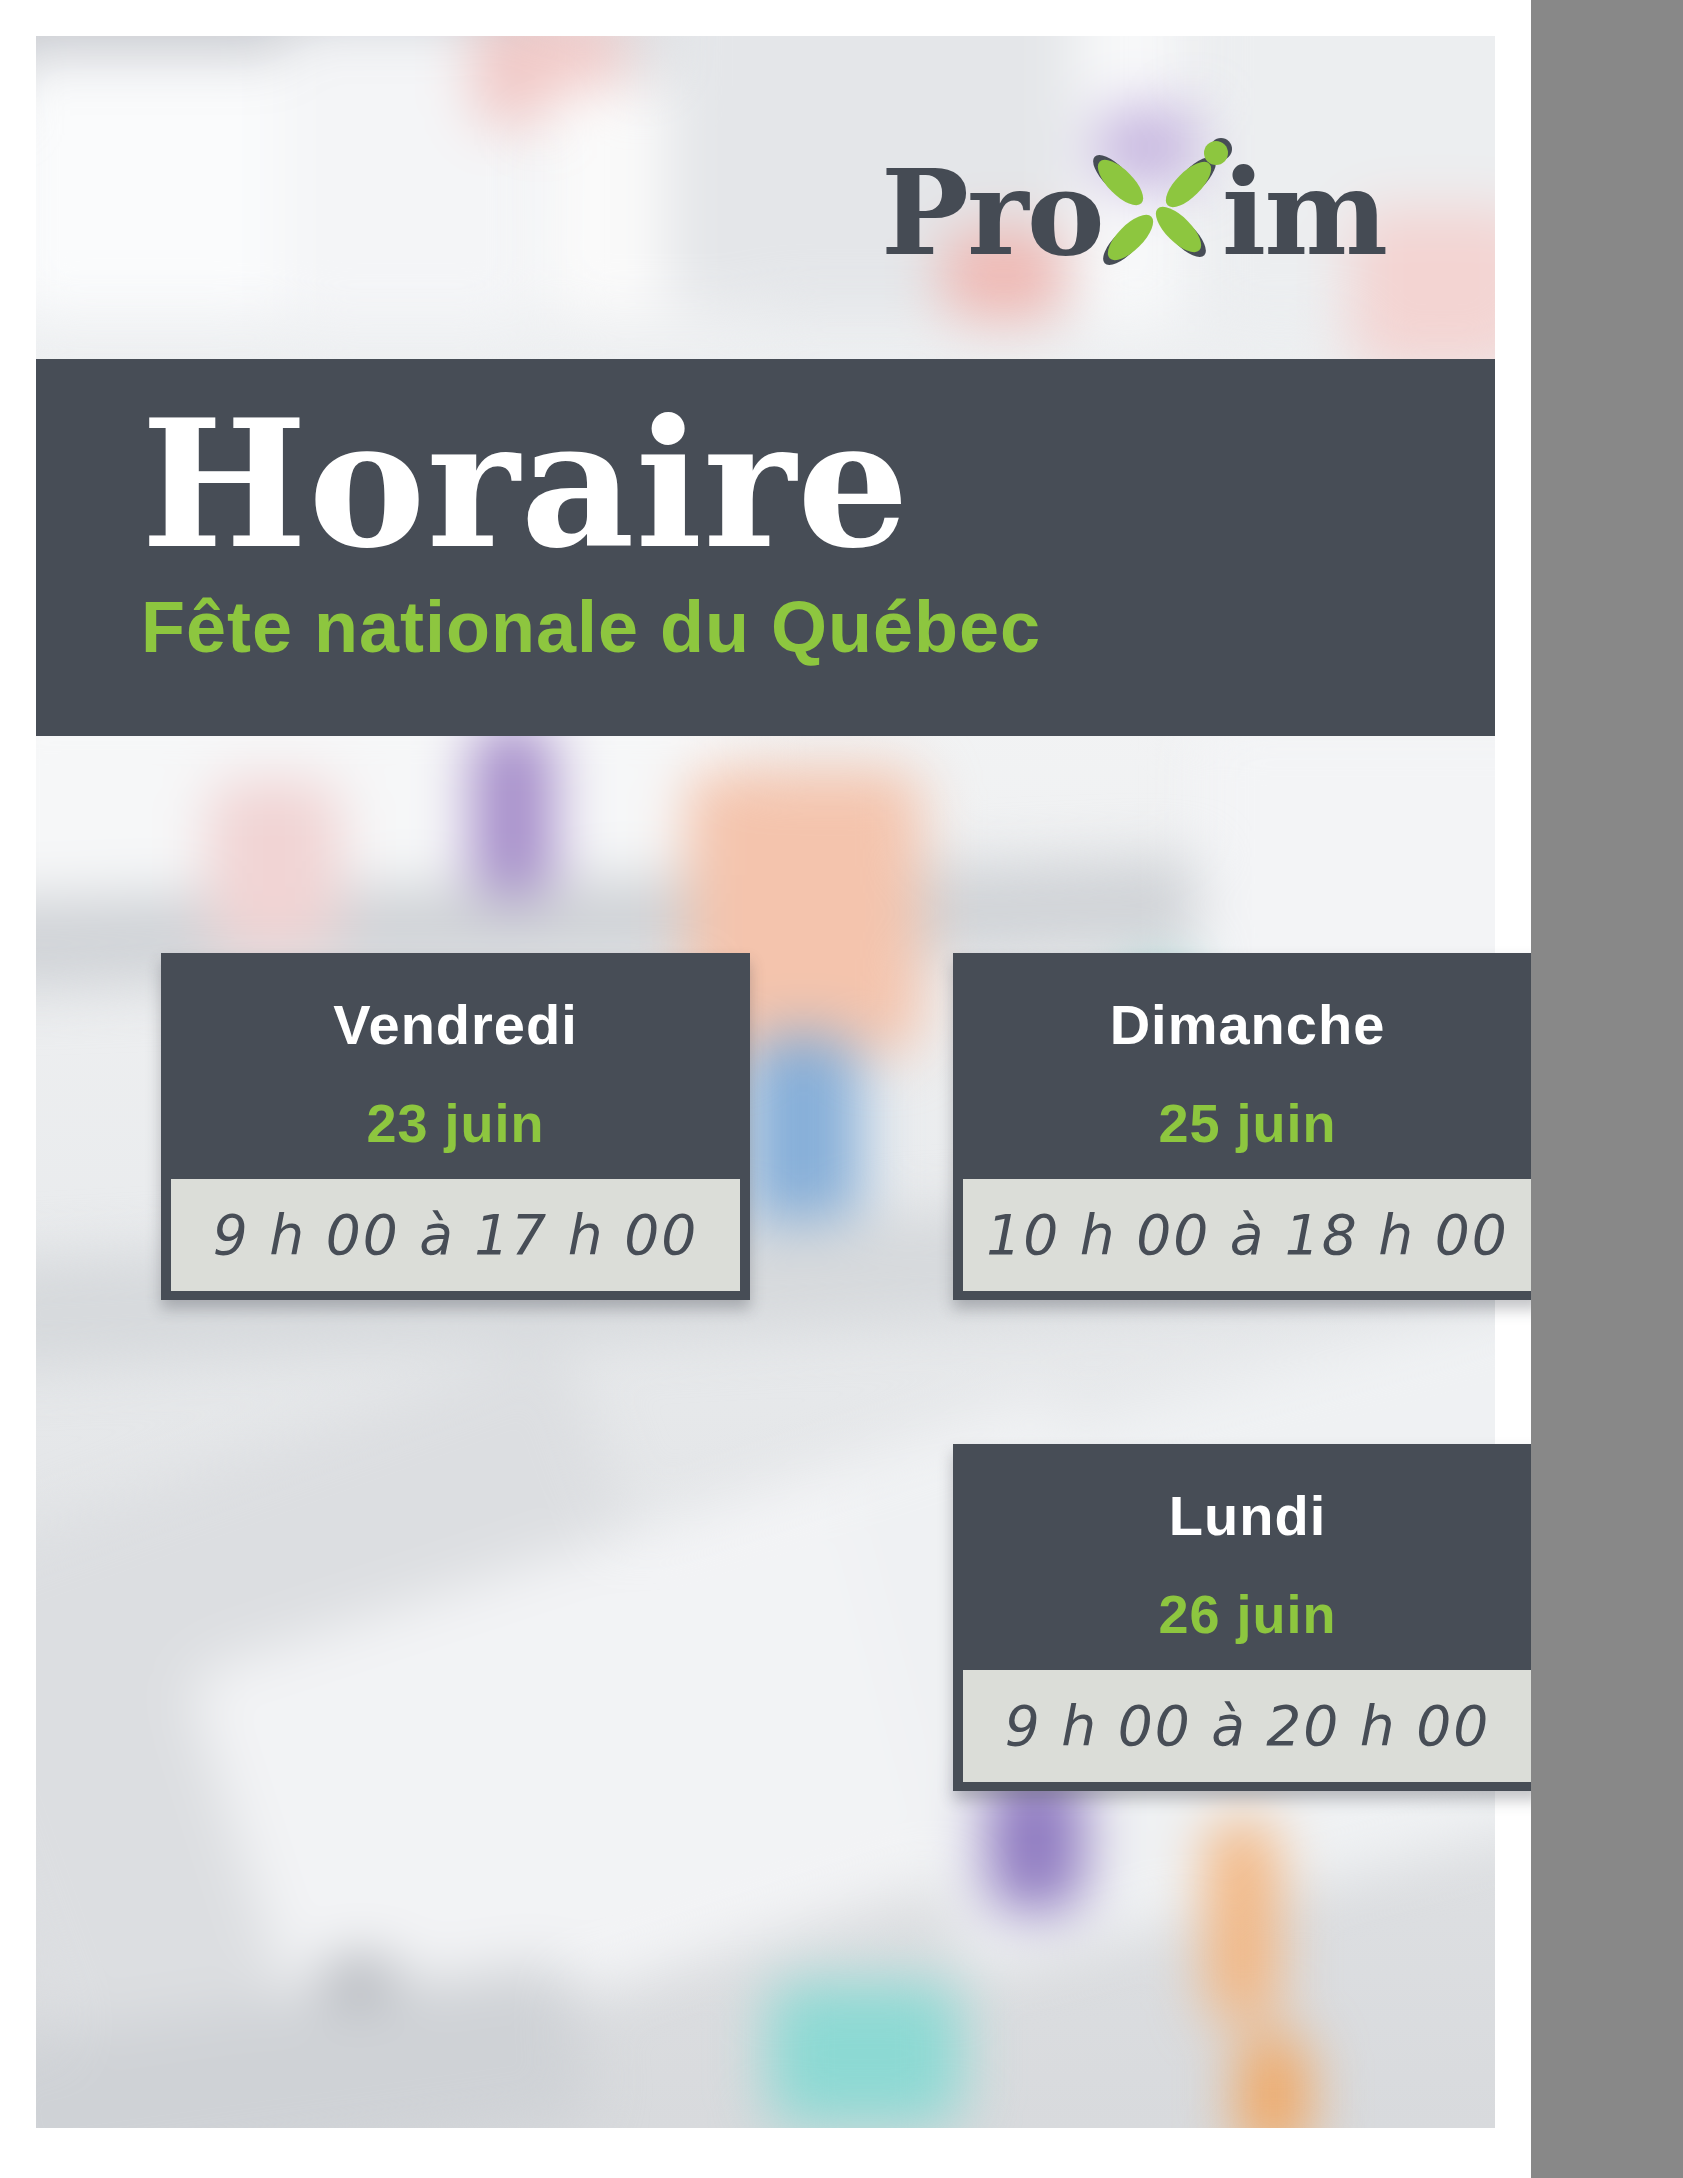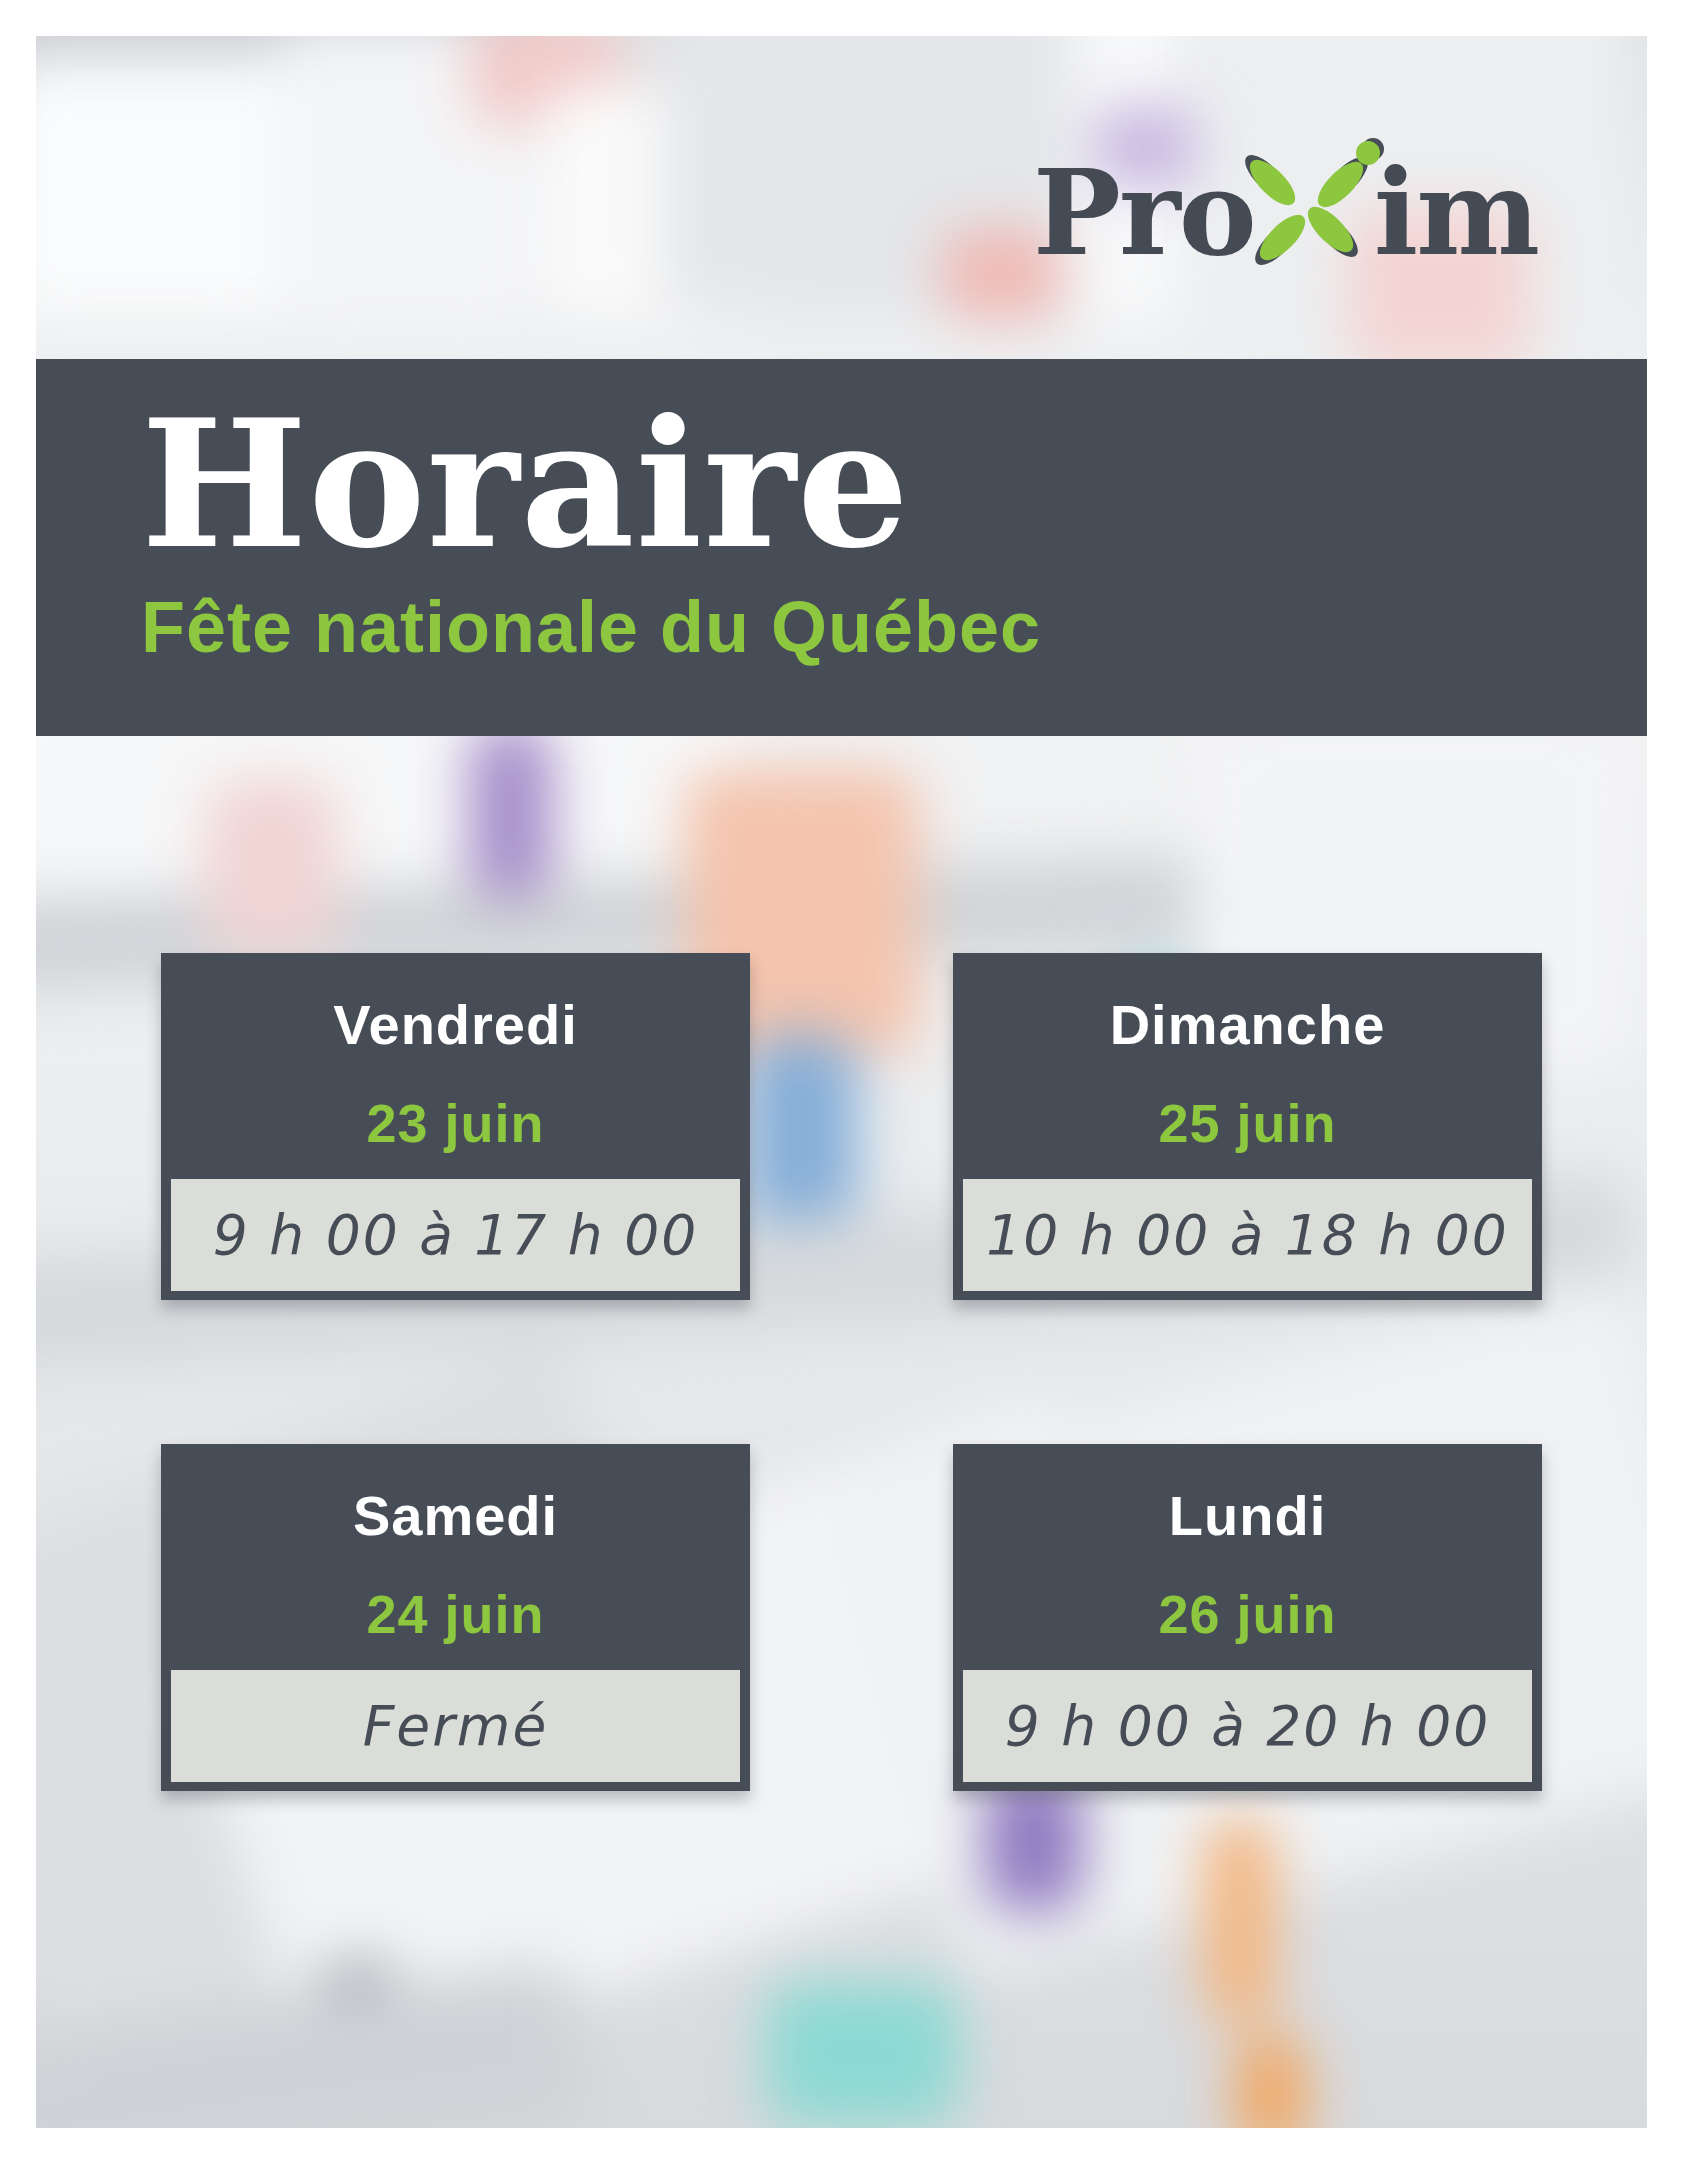--- a/index.html
+++ b/index.html
@@ -1,18 +1,18 @@
 <!DOCTYPE html>
 <html><head>
 <meta charset="utf-8">
 <style>
   html,body{margin:0;padding:0;background:#888;}
   .poster{
     position:relative;
-    width:1683px;height:2178px;
+    width:1531px;height:2178px;
     background:#ffffff;
     overflow:hidden;
     font-family:"Liberation Sans", sans-serif;
   }
   
   .photo{
     position:absolute;left:36px;top:36px;right:36px;bottom:50px;
     background:linear-gradient(180deg,#dfe1e4 0%,#edeff1 14%,#f2f3f4 32%,#e9ebed 58%,#d8dadd 100%);
     overflow:hidden;
   }
@@ -164,29 +164,20 @@
   <div class="card c2">
     <div class="card-head">
       <div class="day">Dimanche</div>
       <div class="date">25 juin</div>
     </div>
     <div class="card-hours">
       <span class="hours">10 h 00 à 18 h 00</span>
     </div>
   </div>
 
-  <div class="card c3">
-    <div class="card-head">
-      <div class="day">Samedi</div>
-      <div class="date">24 juin</div>
-    </div>
-    <div class="card-hours">
-      <span class="hours">Fermé</span>
-    </div>
-  </div>
 
   <div class="card c4">
     <div class="card-head">
       <div class="day">Lundi</div>
       <div class="date">26 juin</div>
     </div>
     <div class="card-hours">
       <span class="hours">9 h 00 à 20 h 00</span>
     </div>
   </div>

